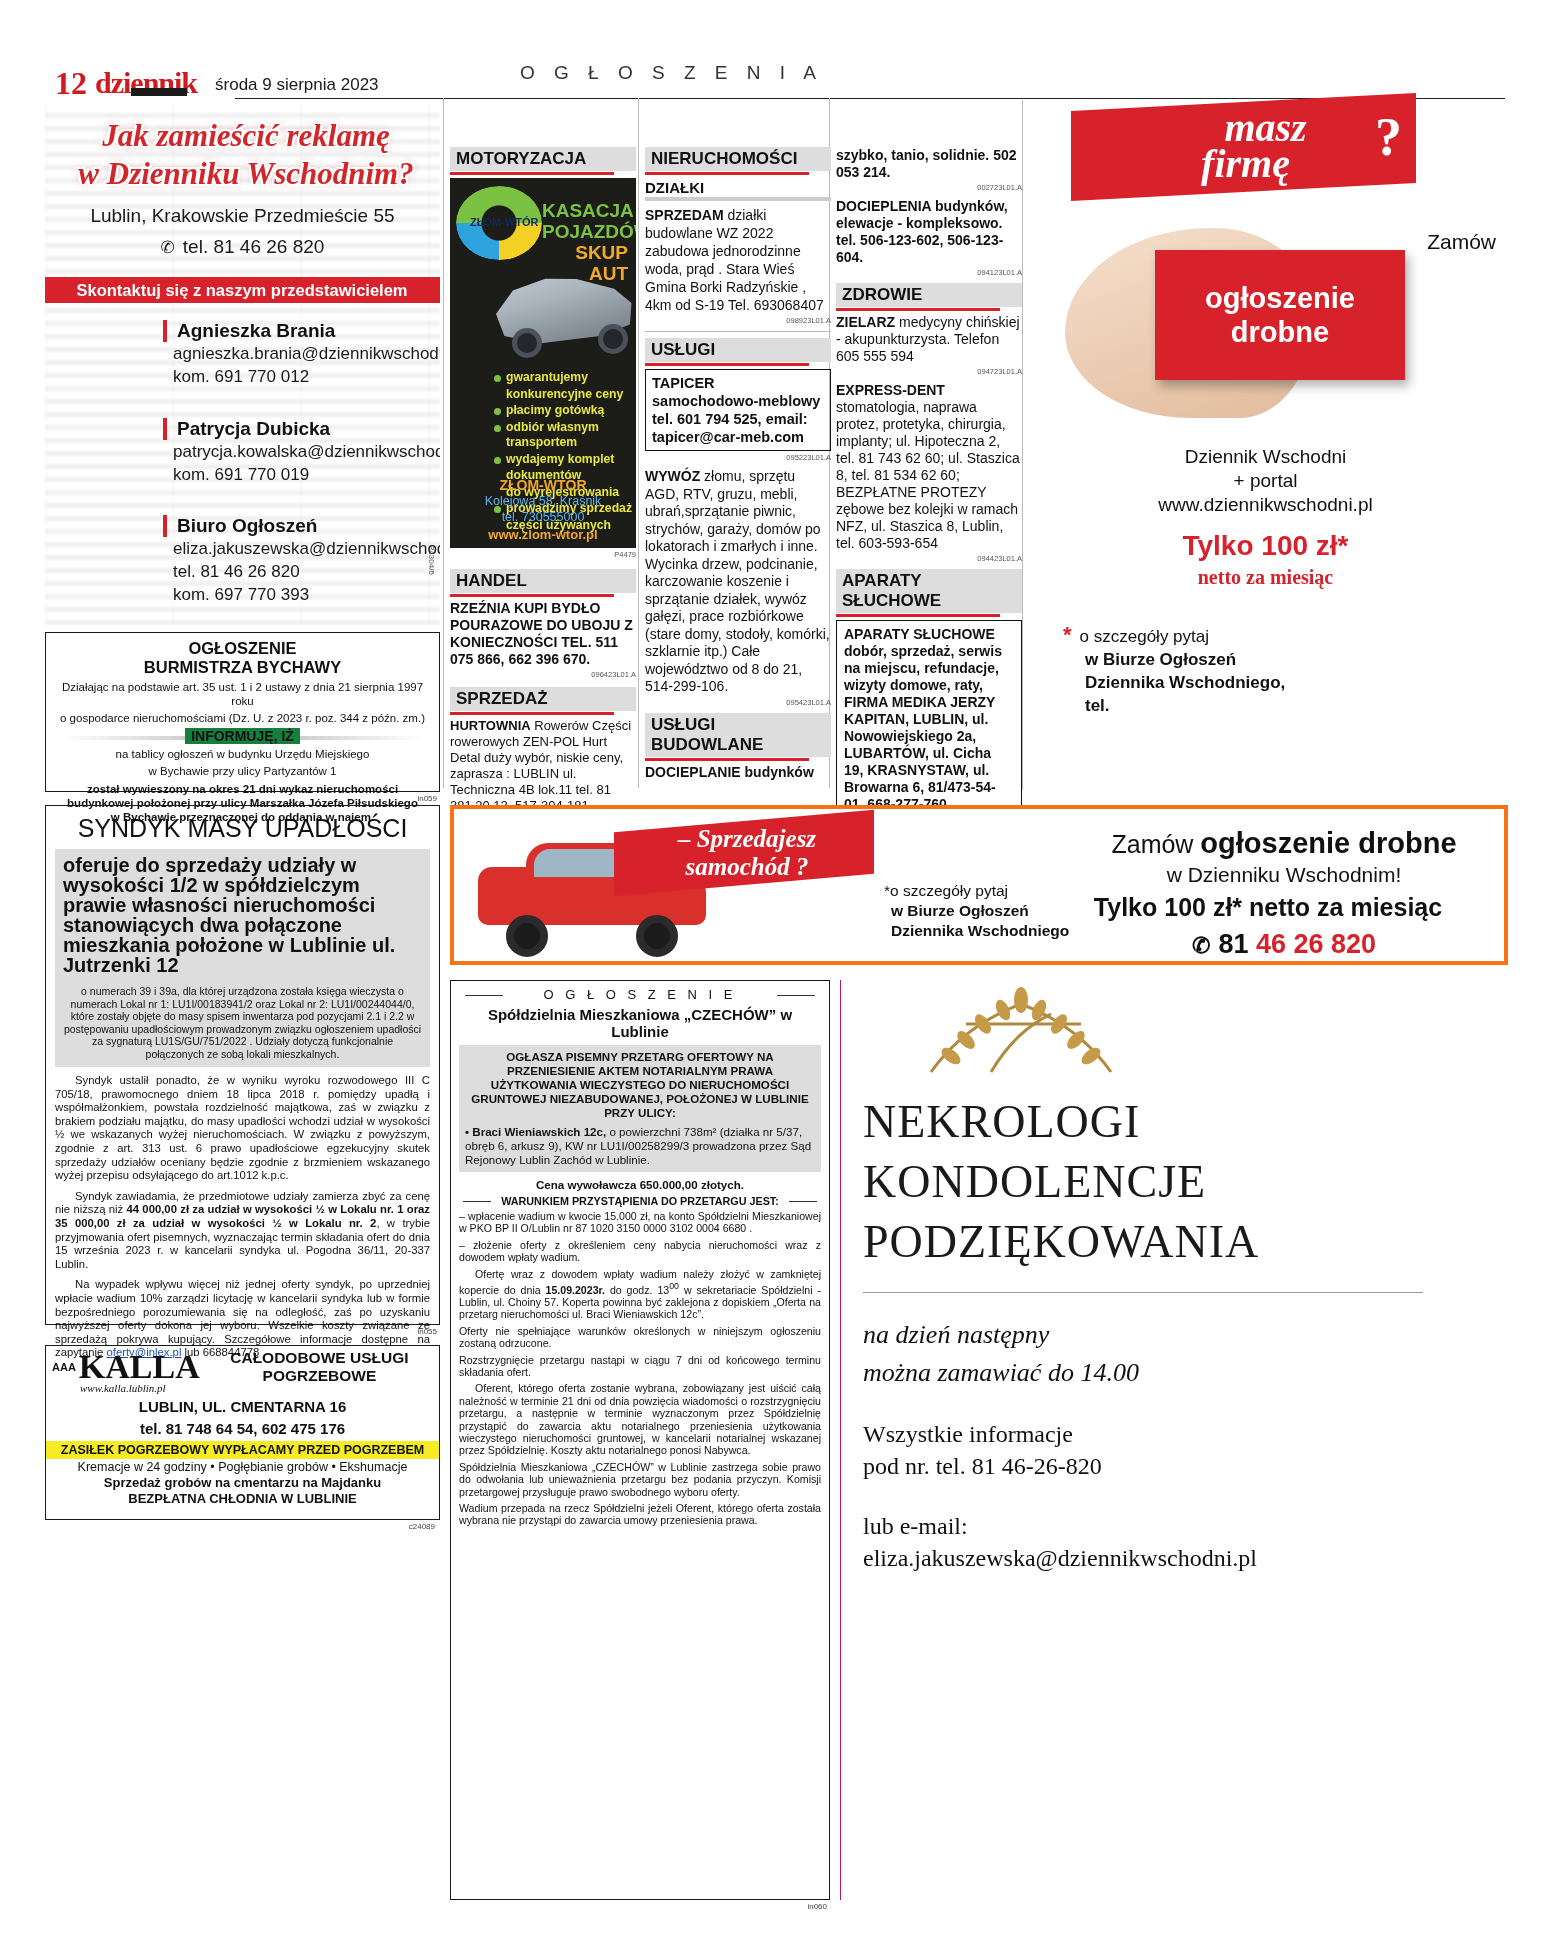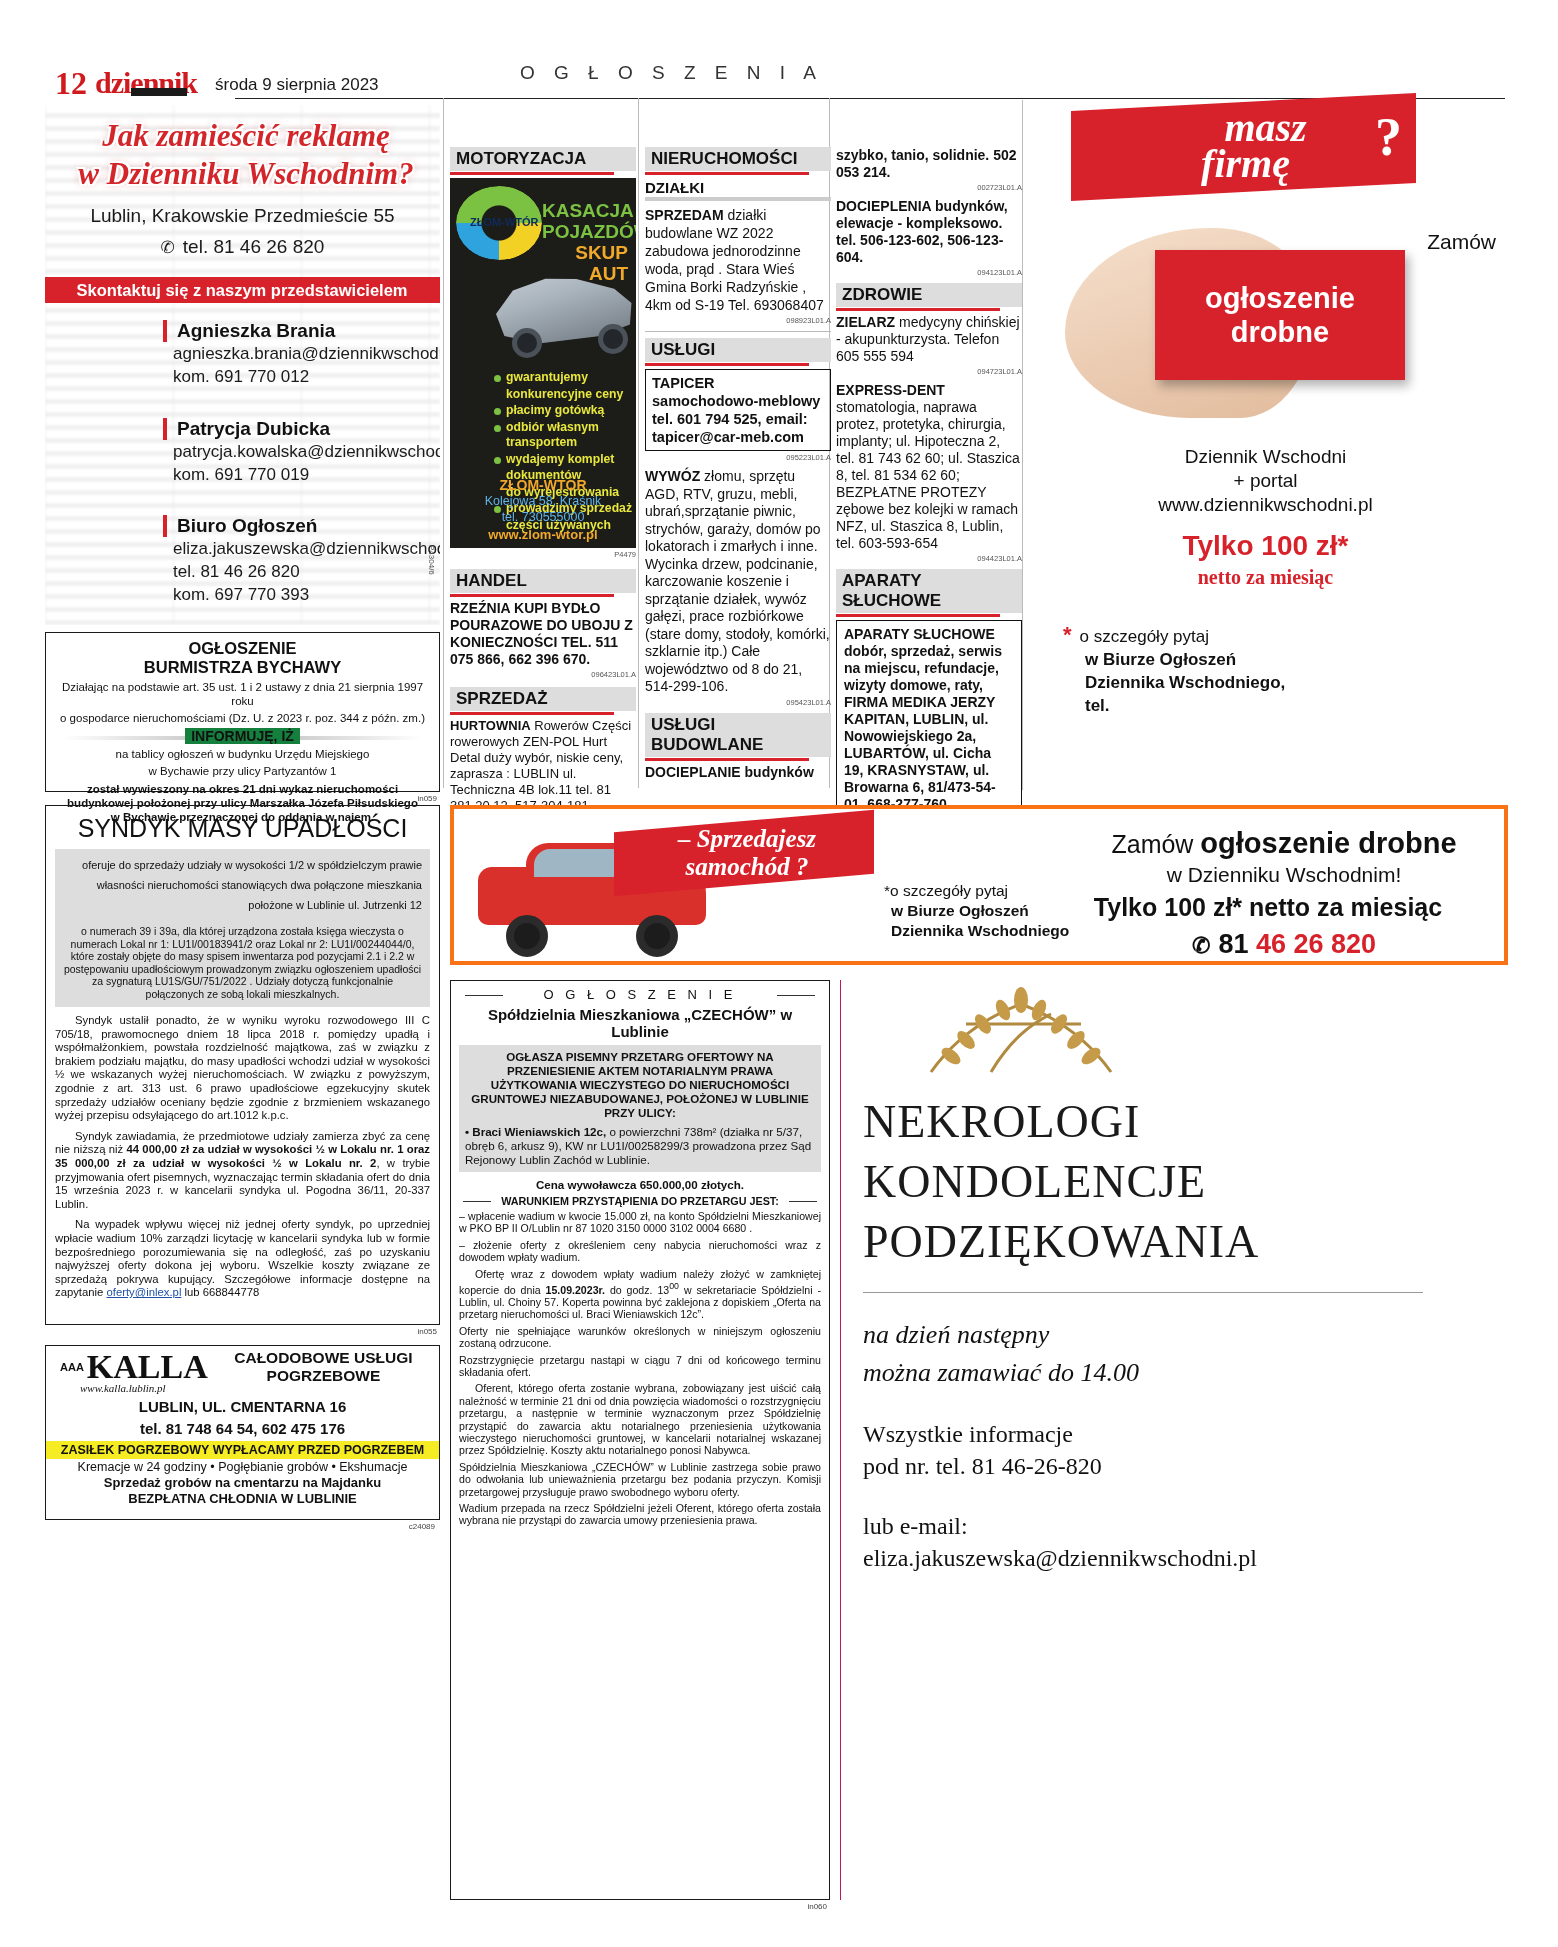--- a/index.html
+++ b/index.html
@@ -56,29 +56,29 @@
   .by-p { text-align:center; font-size:11.5px; line-height:14px; margin-top:3px; }
   .by-inf { text-align:center; font-weight:700; font-size:14px; margin:3px 0 1px; position:relative; }
   .by-inf span { background:#15803d; padding:0 6px; position:relative; z-index:2;margin-top:28px; }
   .by-inf:before { content:""; position:absolute; left:8px; right:8px; top:50%; height:4px; background:linear-gradient(90deg,#fff,#b9b9b9,#fff); z-index:1; }
   .by-b { text-align:center; font-size:11.5px; font-weight:700; line-height:14px; }
   .by-code { position:absolute; right:2px; bottom:-12px; font-size:8px; color:#444; }
 
   
   .syndyk { position:absolute; left:45px; top:805px; width:395px; height:520px; border:1px solid #1a1a1a; padding:6px 9px; }
   .sy-h { text-align:center; font-size:25px; line-height:32px; margin-bottom:5px; }
-  .sy-grey { background:#ddd; padding:6px 8px; text-align:right; font-weight:400; font-size:11px; line-height:20px; }
+  .sy-grey { background:#ddd; padding:6px 8px; text-align:left; font-weight:700; font-size:20px; line-height:20px; }
   .sy-sub { background:#ddd; padding:4px 8px 7px; text-align:center; font-size:10.5px; line-height:12.5px; }
   .sy-p { font-size:11.3px; line-height:13.6px; text-align:justify; margin-top:7px; text-indent:20px; }
   .sy-link { color:#1d4fa8; text-decoration:underline; }
   .sy-code { position:absolute; right:2px; bottom:-12px; font-size:8px; color:#444; }
 
   
   .kalla { position:absolute; left:45px; top:1345px; width:395px; height:175px; border:1px solid #1a1a1a; }
-  .ka-top { display:flex; align-items:center; padding:3px 6px 0;margin-left:8px; }
+  .ka-top { display:flex; align-items:center; padding:3px 6px 0; }
   .ka-aaa { font-size:11px; font-weight:700; line-height:10px; }
   .ka-name { font-family:"Liberation Serif", serif; font-weight:700; font-size:34px; line-height:34px; margin-left:3px; }
   .ka-right { margin-left:6px; font-weight:700; font-size:15.5px; line-height:18px; text-align:center; flex:1; }
   .ka-www { font-family:"Liberation Serif", serif; font-style:italic; font-size:11px; padding-left:34px; margin-top:-3px; }
   .ka-addr { text-align:center; font-weight:700; font-size:15px; line-height:19px; margin-top:3px; }
   .ka-yellow { background:#f5ec23; text-align:center; font-weight:700; font-size:12.5px; padding:2px 0; margin-top:3px; }
   .ka-l { text-align:center; font-size:12.5px; line-height:16px; }
   .ka-b { text-align:center; font-weight:700; font-size:13px; line-height:16px; }
   .ka-code { position:absolute; right:4px; bottom:-12px; font-size:8px; color:#444; }
 

